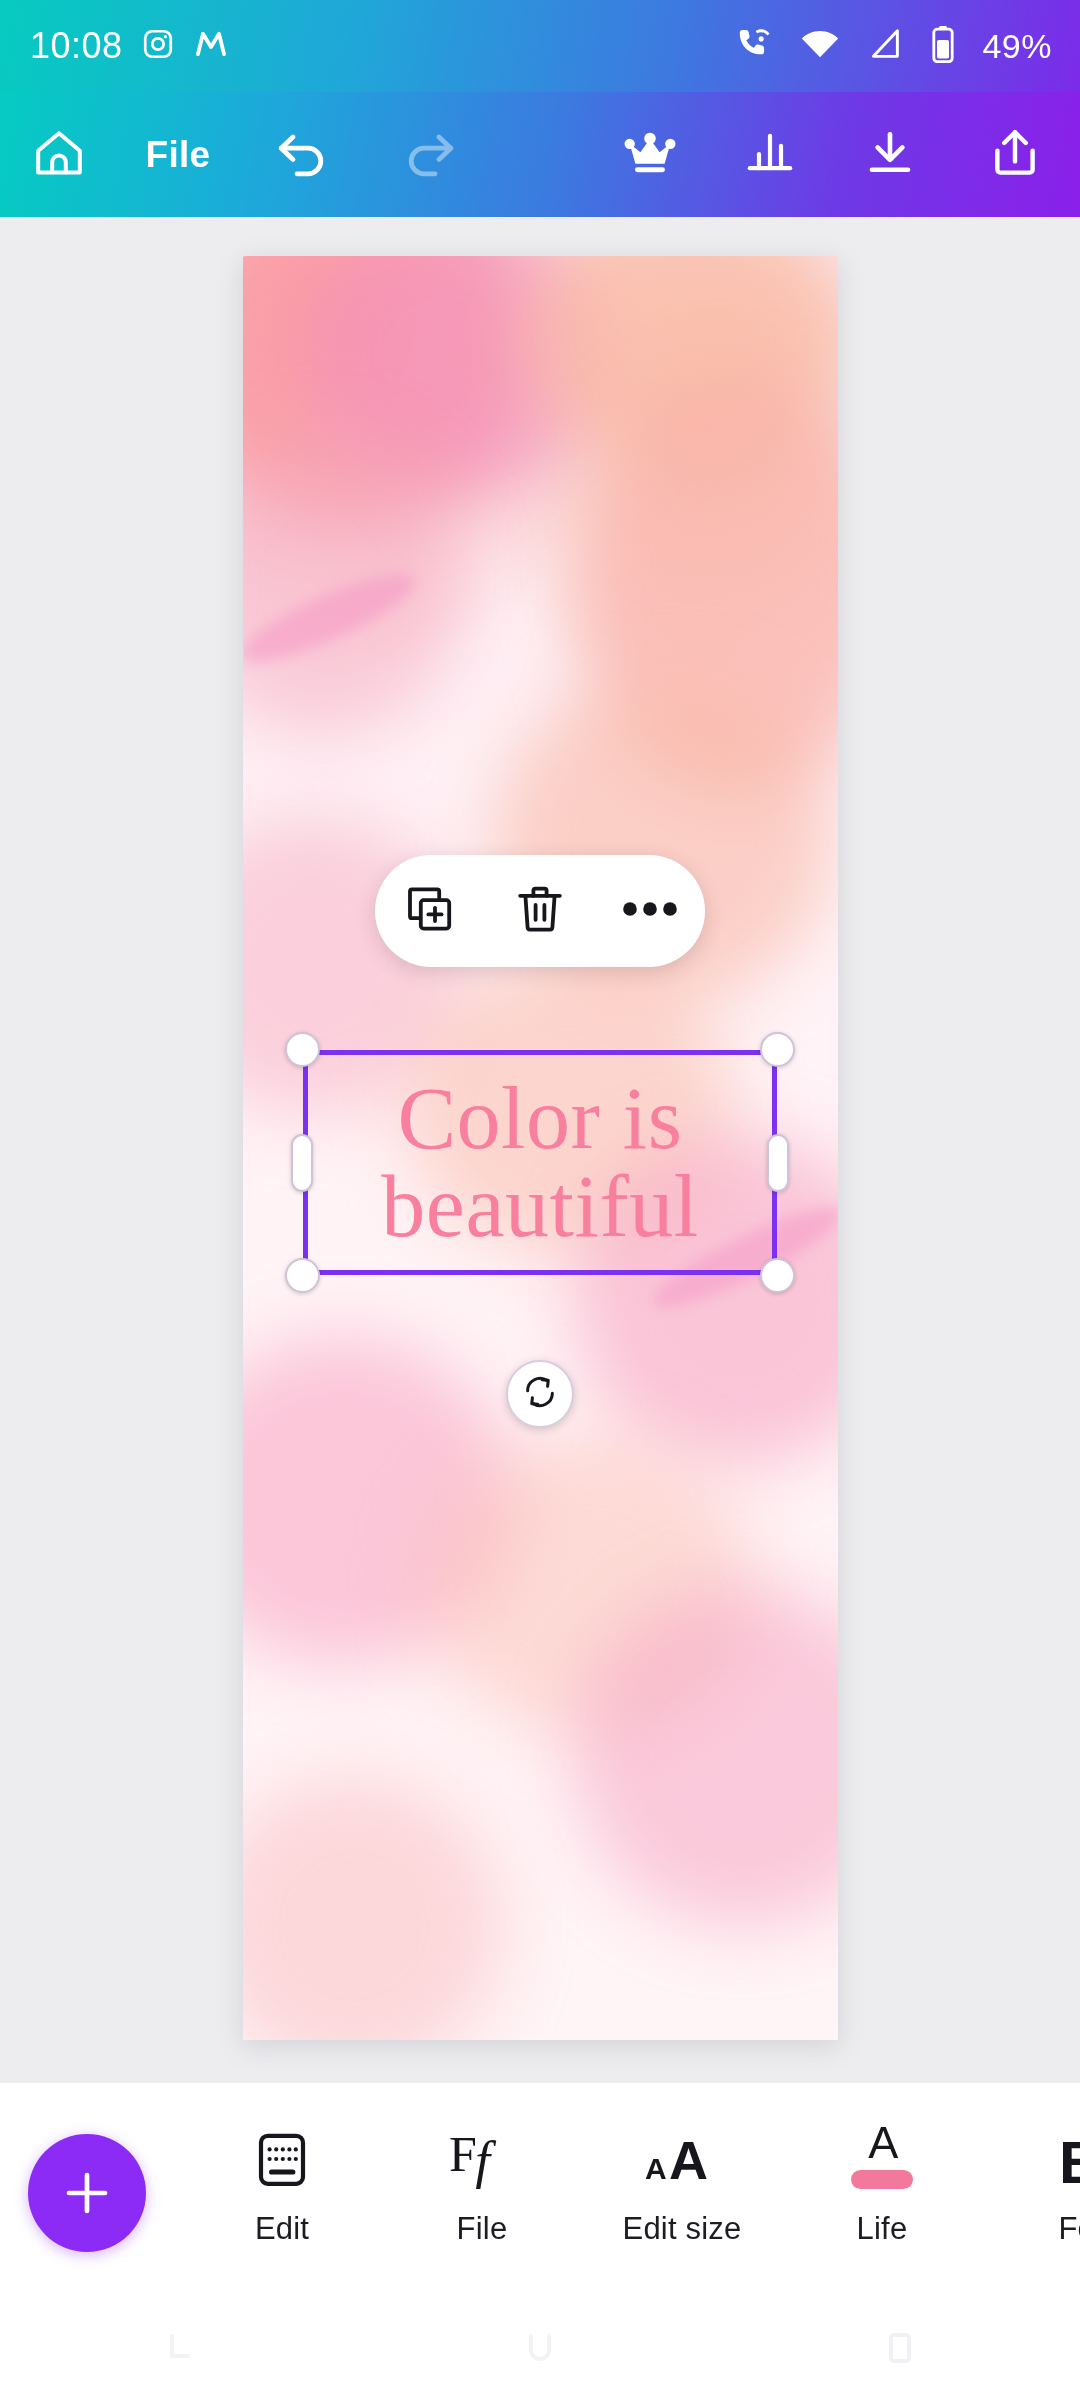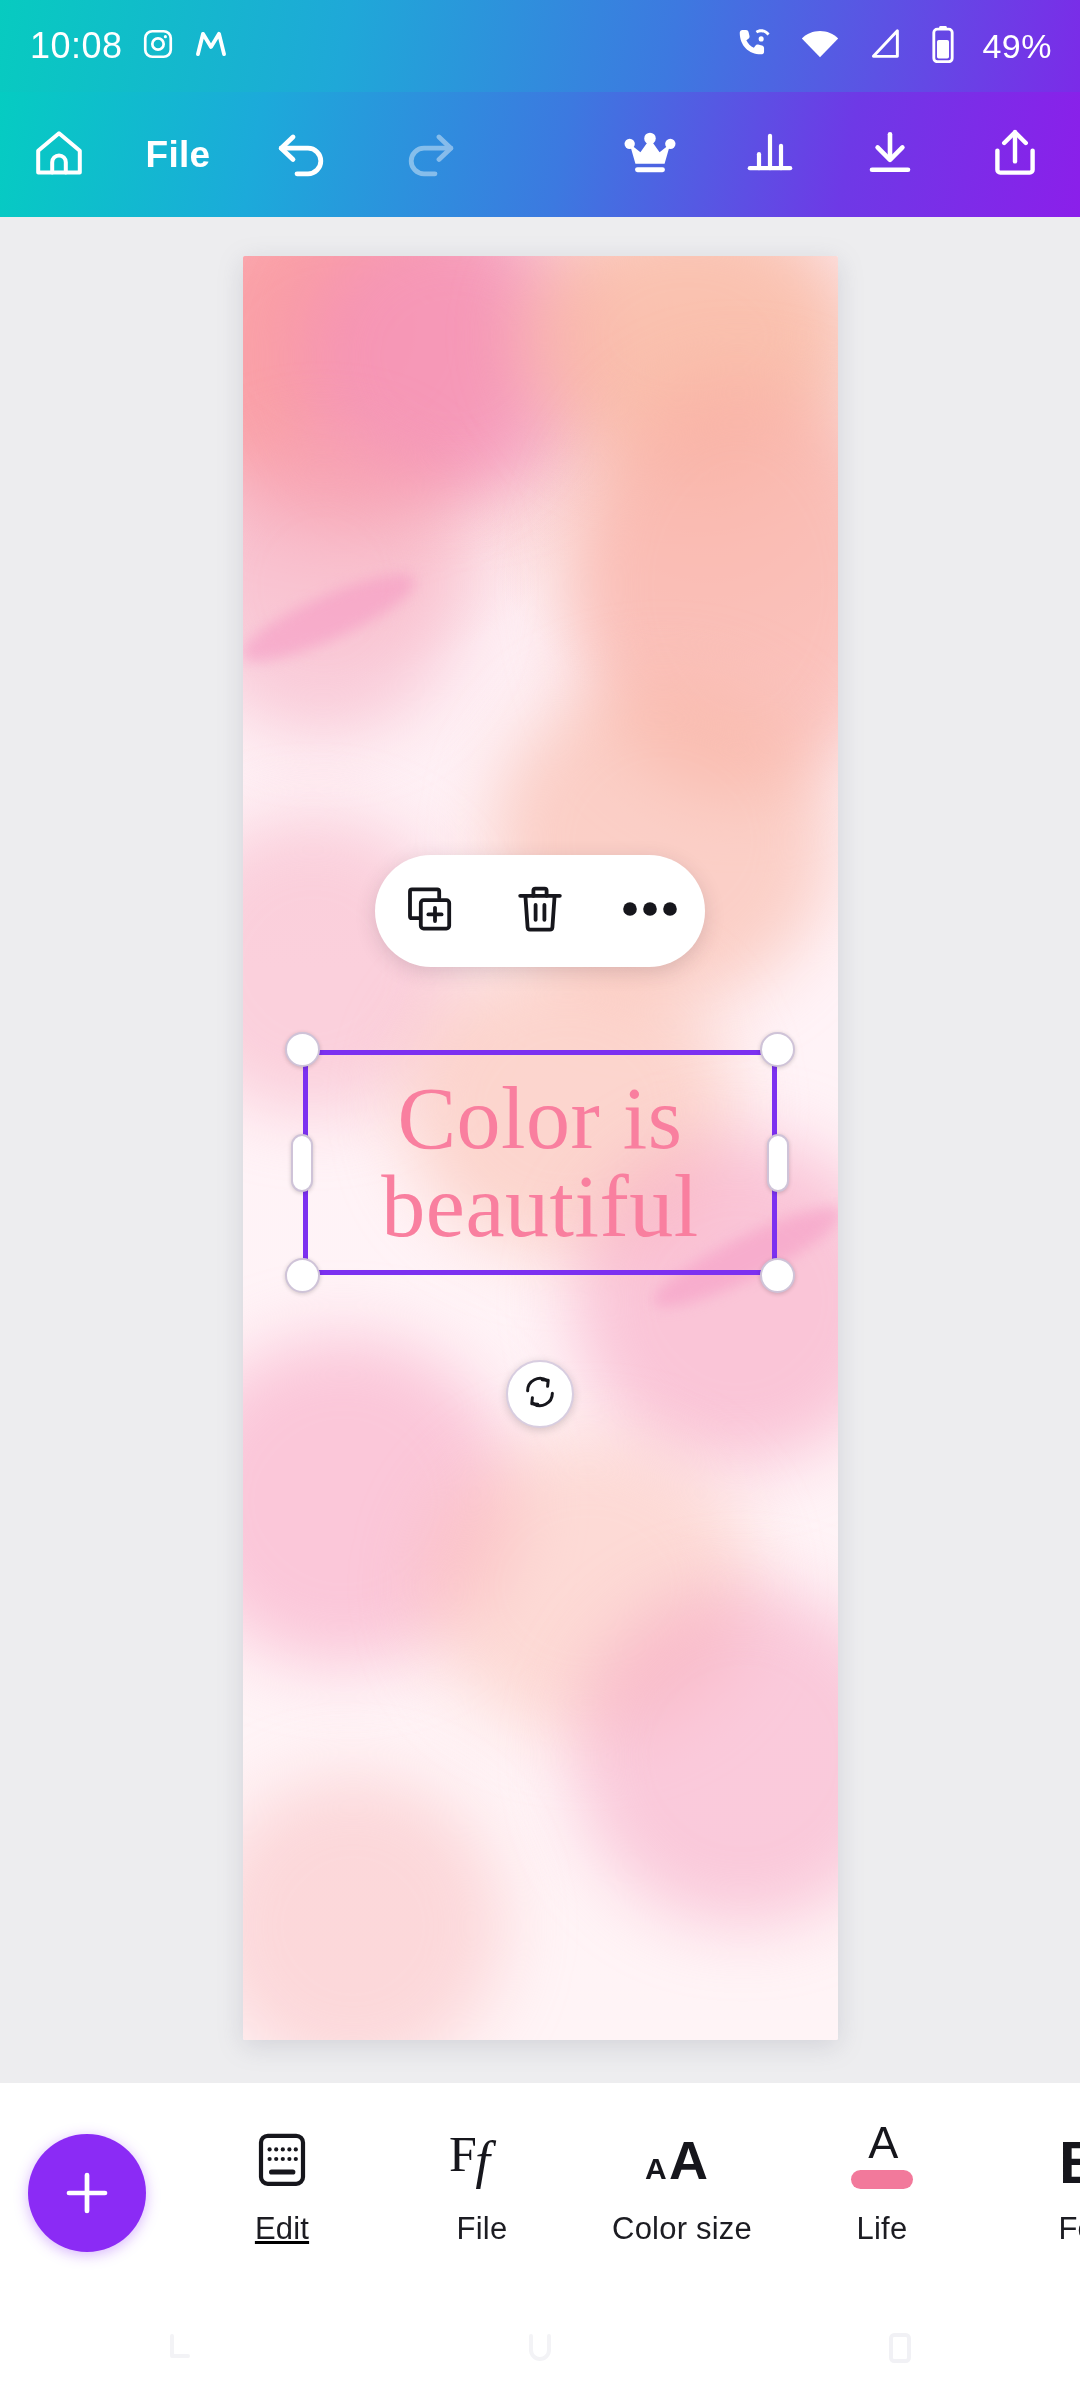--- a/index.html
+++ b/index.html
@@ -130,21 +130,21 @@
     position:absolute; left:182px; top:0; width:898px; height:212px;
     display:flex; align-items:flex-start;
   }
   .tool-item{
     width:200px; height:200px;
     display:flex; flex-direction:column; align-items:center; justify-content:center;
     gap:22px; flex:0 0 auto;
   }
   .tool-icon{ height:70px; display:flex; align-items:flex-end; justify-content:center; }
   .tool-label{ font-size:31px; color:#1C1C22; letter-spacing:.2px; }
-  #tool-edit{ position:relative;text-decoration:underline; }
+  #tool-edit{ position:relative; }
   .color-bar{
     width:62px; height:20px; border-radius:10px; background:#F2799B; margin-top:8px;
   }
 
   
   #nav-bar{
     position:absolute; left:0; top:2295px; width:1080px; height:105px;
     background:#FFFFFF; display:flex; align-items:center; justify-content:space-around;
   }
   .nav-btn{ width:160px; height:105px; display:flex; align-items:center; justify-content:center; }
@@ -388,21 +388,21 @@
       <div class="tool-label">File</div>
     </div>
 
     <div class="tool-item">
       <div class="tool-icon">
         <svg width="74" height="60" viewBox="0 0 37 30" fill="#16161C">
           <text x="0" y="25" font-family="Liberation Sans, sans-serif" font-size="15" font-weight="600">A</text>
           <text x="12" y="25" font-family="Liberation Sans, sans-serif" font-size="27" font-weight="600">A</text>
         </svg>
       </div>
-      <div class="tool-label">Color size</div>
+      <div class="tool-label">Edit size</div>
     </div>
 
     <div class="tool-item">
       <div class="tool-icon" style="flex-direction:column;">
         <svg width="50" height="46" viewBox="0 0 25 23" fill="#16161C">
           <text x="2" y="21" font-family="Liberation Sans, sans-serif" font-size="24" font-weight="400">A</text>
         </svg>
         <div class="color-bar"></div>
       </div>
       <div class="tool-label">Life</div>

